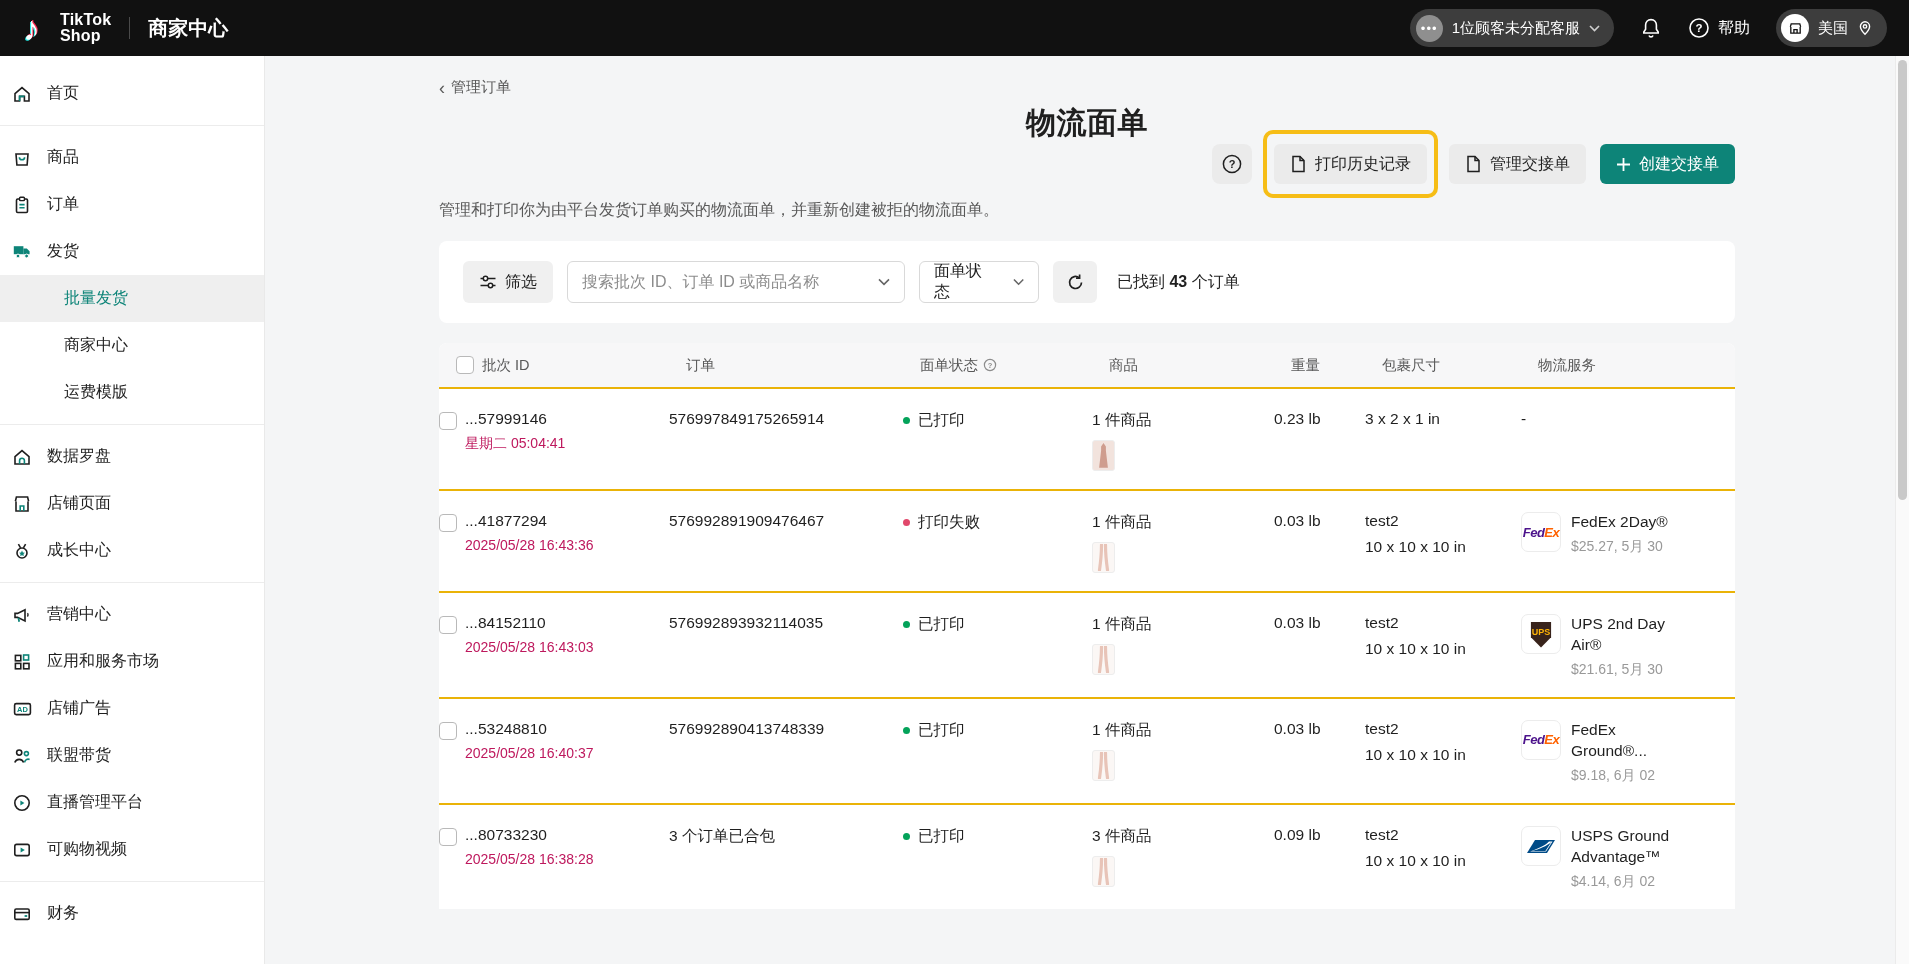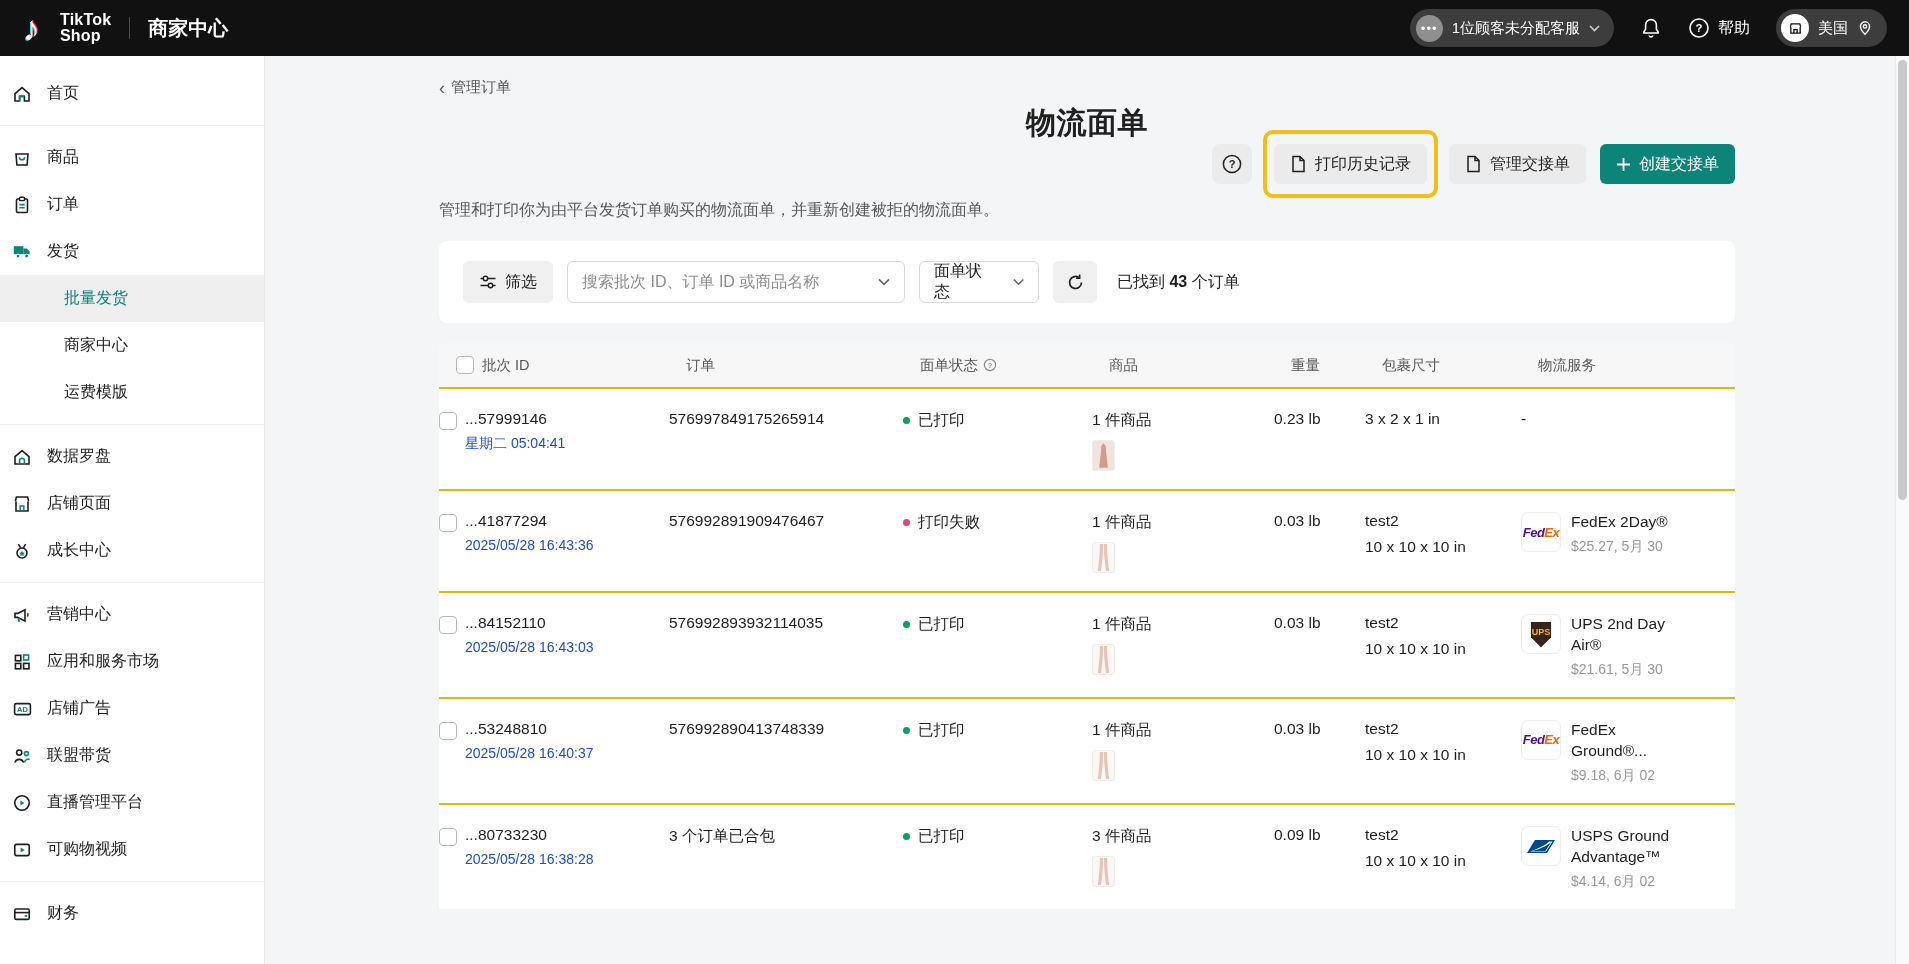--- a/index.html
+++ b/index.html
@@ -71,21 +71,21 @@
   .table-card { margin-top:20px; background:#fff; border-radius:8px 8px 0 0; overflow:hidden; }
   .tgrid { display:grid; grid-template-columns:26px 204px 234px 189px 182px 91px 156px 1fr;
     padding:0 24px 0 17px; align-items:start; }
   .thead { background:#f7f7f8; height:44px; align-items:center; }
   .th { font-size:14.5px; color:#595959; display:flex; align-items:center; gap:5px; }
   .trow { border-top:2px solid #eab308; padding:21px 0 18px; }
   .trow:first-of-type { border-top:none; }
   .checkbox { width:18px; height:18px; border:1.5px solid #b9b9b9; border-radius:4px; background:#fff; cursor:pointer; margin-top:2px; }
   .thead .checkbox { margin-top:0; }
   .cell-main { font-size:15.5px; color:#1f1f1f; }
-  .cell-sub { font-size:14px; color:#1d4ed8; margin-top:7px; }
+  .cell-sub { font-size:14px; color:#be185d; margin-top:7px; }
   .status { display:flex; align-items:center; gap:8px; font-size:15.5px; }
   .dot { width:7px; height:7px; border-radius:50%; flex:0 0 7px; }
   .dot-success { background:#04a35a; }
   .dot-error { background:#e1486b; }
   .thumb { width:23px; height:31px; border:1px solid #ededed; border-radius:3px; margin-top:9px;
     background:#fbf7f5; display:flex; align-items:center; justify-content:center; overflow:hidden; }
   .svc { display:flex; gap:10px; }
   .svc-logo { width:40px; height:40px; border:1px solid #ececec; border-radius:7px; background:#fff;
     display:flex; align-items:center; justify-content:center; flex:0 0 40px; }
   .fedex-txt { font-size:13px; font-weight:800; font-style:italic; letter-spacing:-.5px; }

